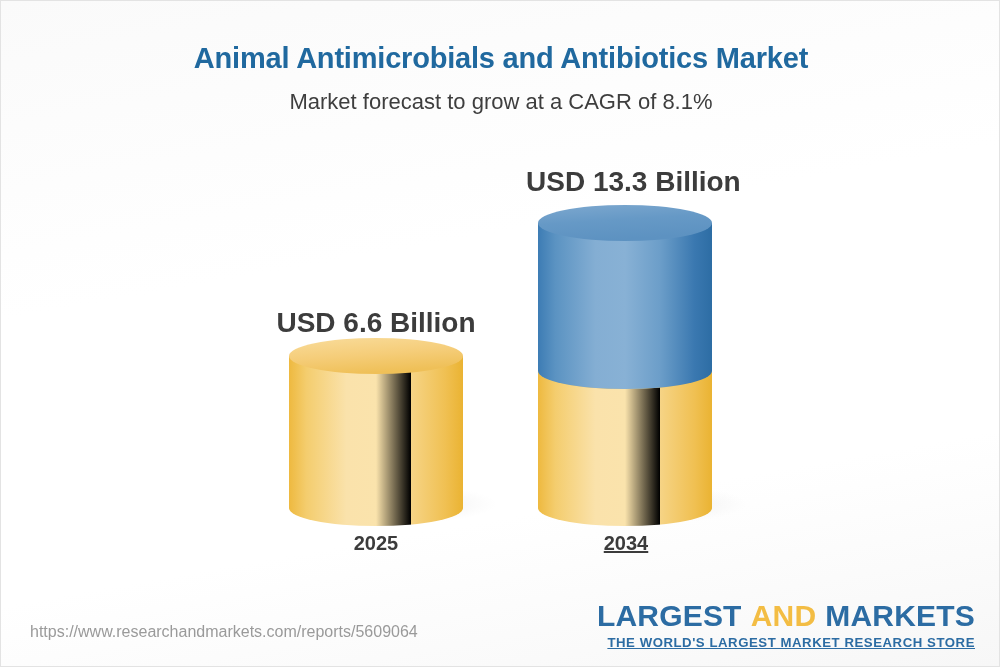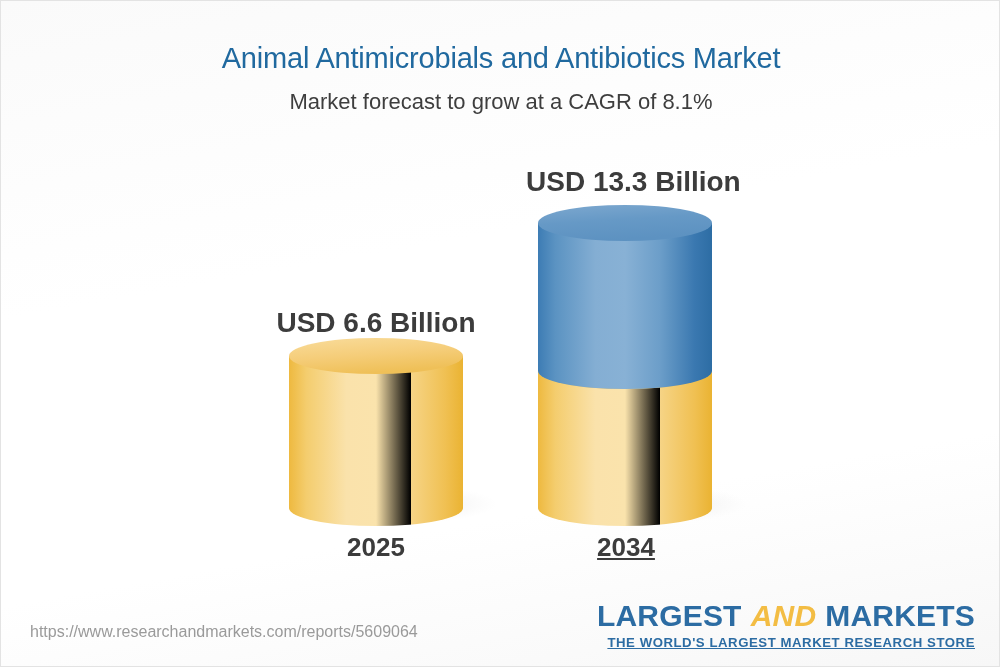--- a/index.html
+++ b/index.html
@@ -24,21 +24,21 @@
   
   .header {
     position: absolute;
     top: 36px;
     left: 0;
     width: 1000px;
     text-align: center;
   }
   .title {
     font-size: 29px;
-    font-weight: normal;
+    font-weight: bold;
     color: #20699f;
     letter-spacing: -0.2px;
     line-height: 42px;
     margin: 0;
   }
   .subtitle {
     font-size: 22px;
     font-weight: normal;
     color: #3e3e3e;
     line-height: 34px;
@@ -66,21 +66,21 @@
     color: #3c3c3c;
     white-space: nowrap;
     text-align: center;
   }
   .value-label.left  { left: 275px; top: 306px; width: 200px; }
   .value-label.right { left: 525px; top: 165px; width: 200px; }
 
   
   .year-label {
     position: absolute;
-    font-size: 26px;
+    font-size: 20px;
     font-weight: bold;
     color: #3c3c3c;
     text-align: center;
     white-space: nowrap;
   }
   .year-label.left  { left: 275px; top: 531px; width: 200px; }
   .year-label.right { left: 525px; top: 531px; width: 200px; text-decoration: underline; }
 
   
   .footer-url {
@@ -193,17 +193,17 @@
 
   <div class="value-label left">USD 6.6 Billion</div>
   <div class="value-label right">USD 13.3 Billion</div>
 
   <div class="year-label left">2025</div>
   <div class="year-label right">2034</div>
 
   <div class="footer-url">https://www.researchandmarkets.com/reports/5609064</div>
 
   <div class="logo">
-    <div class="logo-wordmark"><span>LARGEST</span><span class="logo-and" style="margin-left: 9px; margin-right: 9px; font-style: italic;">AND</span><span>MARKETS</span></div>
+    <div class="logo-wordmark"><span>LARGEST</span><span class="logo-and" style="margin-left: 9px; margin-right: 9px;">AND</span><span>MARKETS</span></div>
     <div class="logo-tagline">THE WORLD'S LARGEST MARKET RESEARCH STORE</div>
   </div>
 
 </div>
 
 </body></html>

